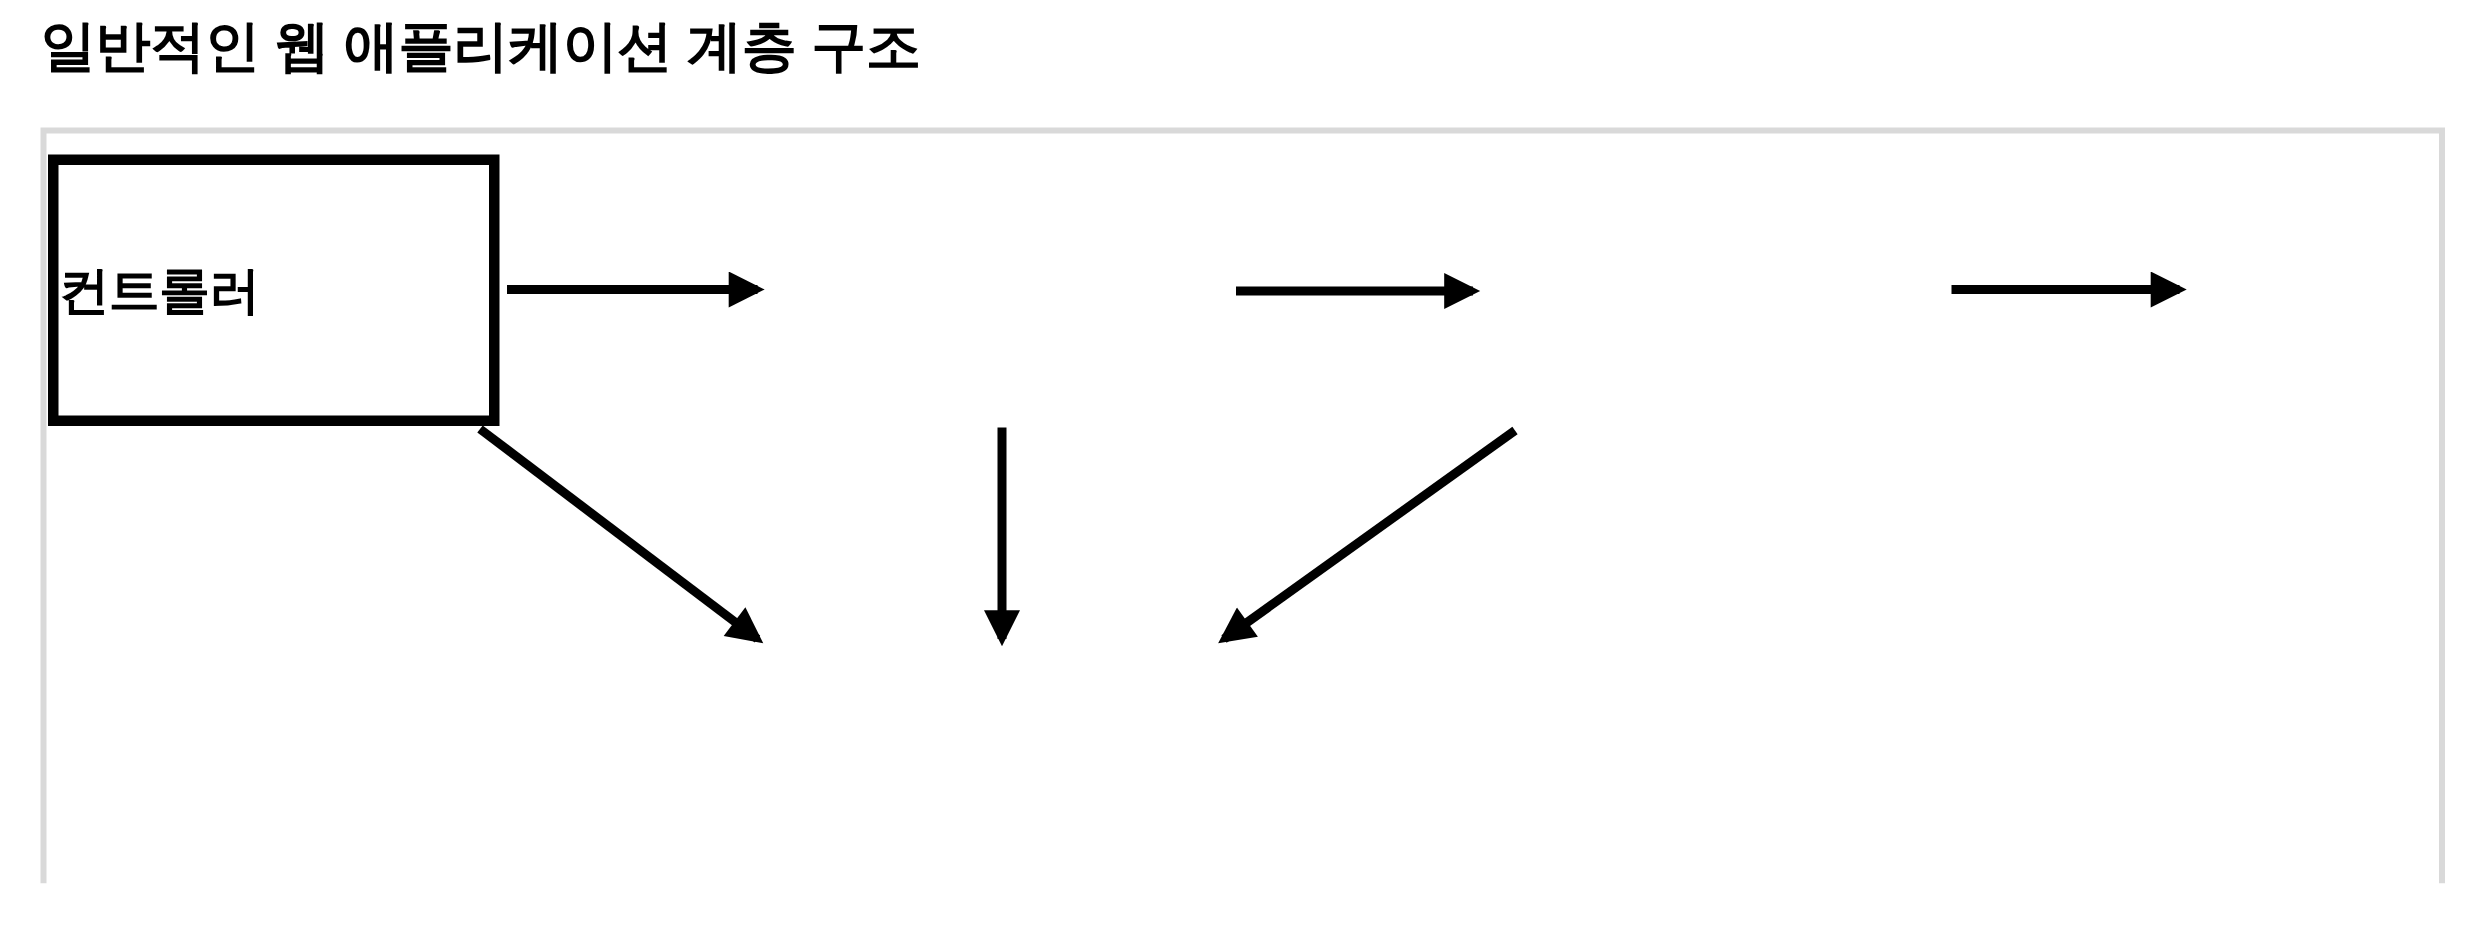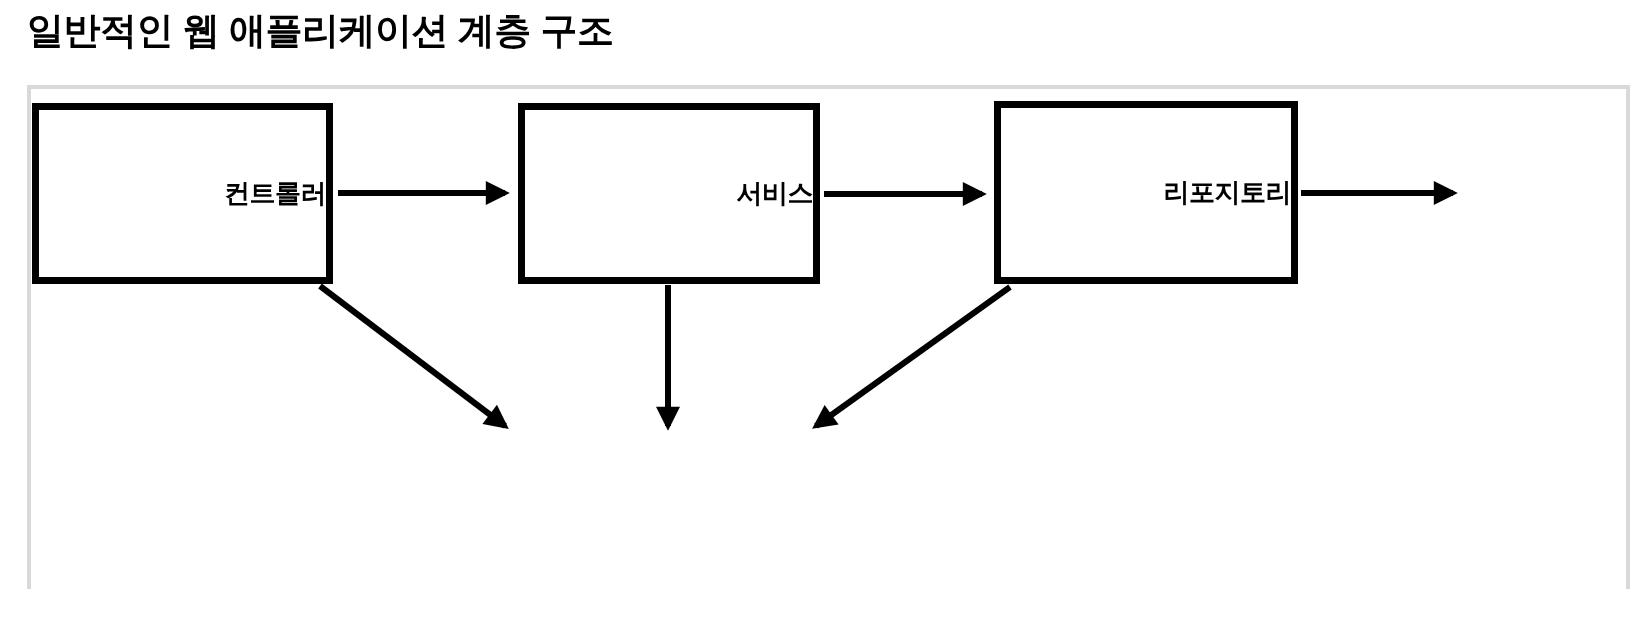--- a/index.html
+++ b/index.html
@@ -36,22 +36,22 @@
     box-sizing: border-box;
     background: #ffffff;
   }
   .node-box {
     position: absolute;
     border: 7px solid #000000;
     box-sizing: border-box;
     background: #ffffff;
     display: flex;
     align-items: center;
-    justify-content: flex-end;
-    font-size: 26px;
+    justify-content: flex-start;
+    font-size: 34px;
     font-weight: 600;
     color: #000000;
     letter-spacing: -0.5px;
     z-index: 2;
   }
   .node-controller { left: 32px;  top: 103px; width: 301px; height: 181px; }
   .node-service    { left: 518px; top: 103px; width: 302px; height: 181px; }
   .node-repository { left: 994px; top: 101px; width: 304px; height: 183px; }
   .node-domain     { left: 518px; top: 438px; width: 304px; height: 183px; }
   .edges-layer {
@@ -83,27 +83,21 @@
 <div class="page">
 
   <div class="diagram-title">일반적인 웹 애플리케이션 계층 구조</div>
 
   <div class="canvas-frame"></div>
 
   <div class="node-box node-controller">
     <span>컨트롤러</span>
   </div>
 
-  <div class="node-box node-service">
-    <span>서비스</span>
-  </div>
 
-  <div class="node-box node-repository">
-    <span>리포지토리</span>
-  </div>
 
 
 
   <svg class="edges-layer" viewBox="0 0 1651 634">
     <defs>
       <marker id="arrowhead" viewBox="0 0 10 10" refX="8" refY="5" markerWidth="4.5" markerHeight="4" orient="auto">
         <path d="M 0 0 L 10 5 L 0 10 z" fill="#000000"></path>
       </marker>
     </defs>
     <g stroke="#000000" stroke-width="6" fill="none">

